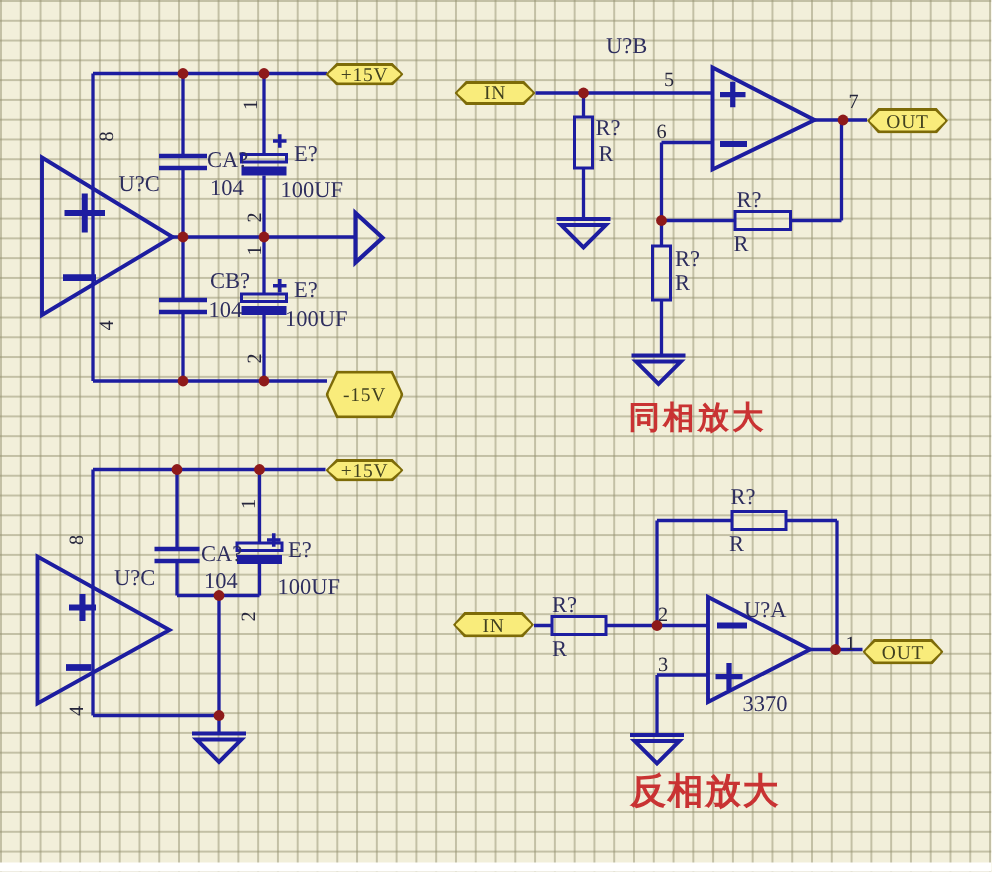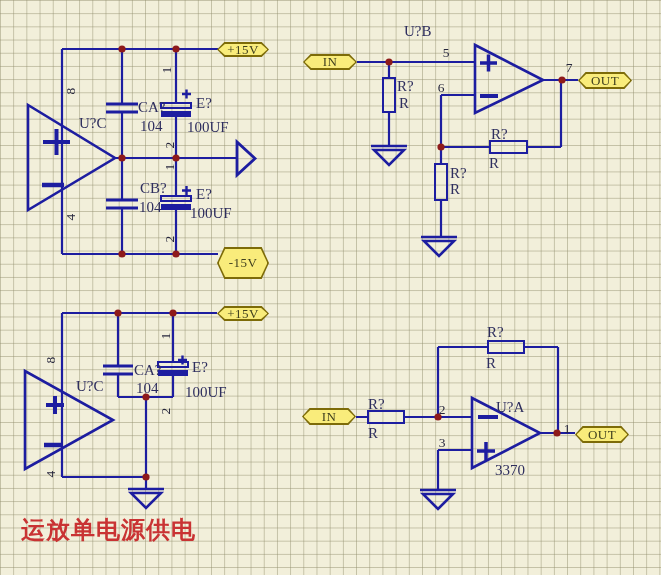--- a/index.html
+++ b/index.html
@@ -219,16 +219,17 @@
   <div class="lbl" style="left:368px;top:397px">R?</div>
   <div class="lbl" style="left:368px;top:426px">R</div>
   <div class="lbl" style="left:487px;top:325px">R?</div>
   <div class="lbl" style="left:486px;top:356px">R</div>
   <div class="pin" style="left:442px;top:410px">2</div>
   <div class="pin" style="left:442px;top:443px">3</div>
   <div class="pin" style="left:567px;top:429px">1</div>
   <div class="lbl" style="left:496px;top:400px">U?A</div>
   <div class="lbl" style="left:495px;top:463px">3370</div>
 
-  <div class="caption cap-24" style="left:21px;top:518px">运放单电源供电</div>
+  <div class="caption cap-21" style="left:419px;top:268px">同相放大</div>
+  <div class="caption cap-24" style="left:420px;top:516px">反相放大</div>
 
   <div class="bottom-strip"></div>
 </div>
 
 </body></html>

